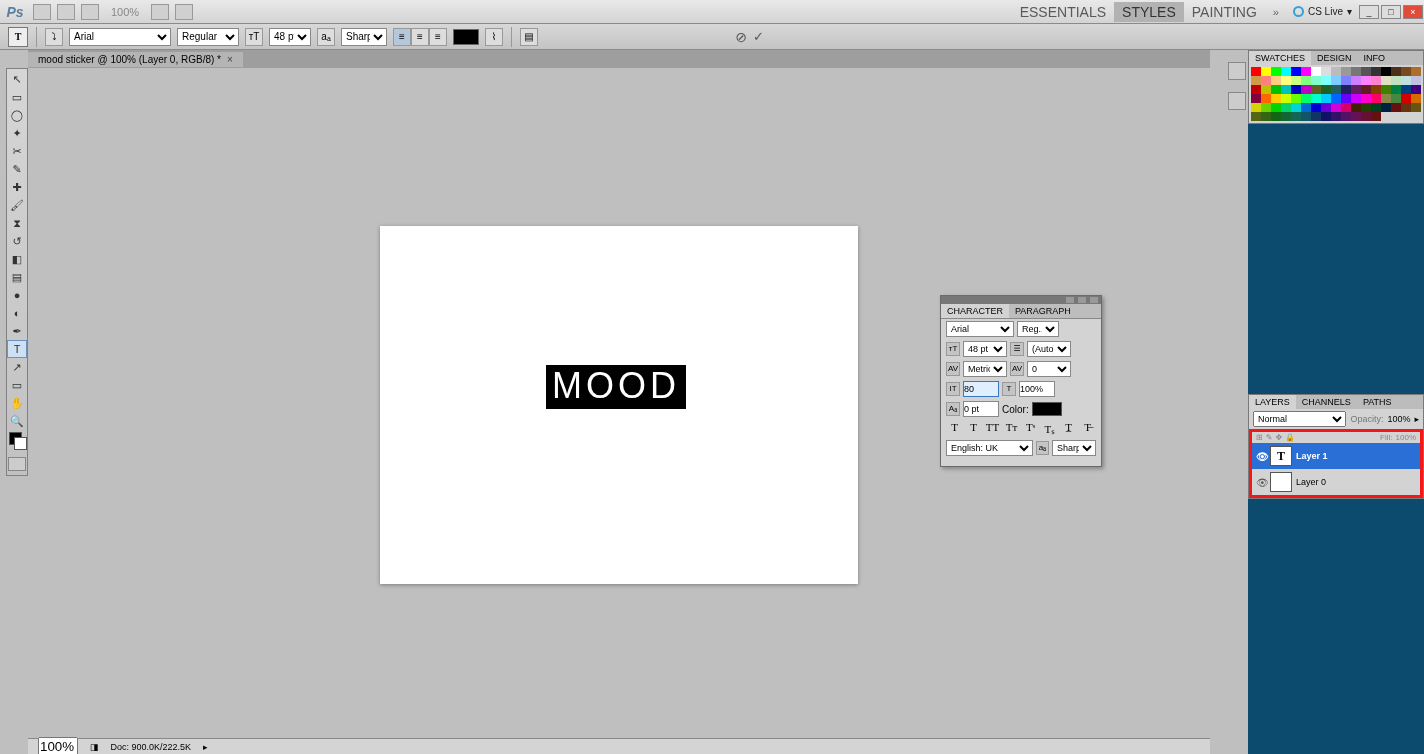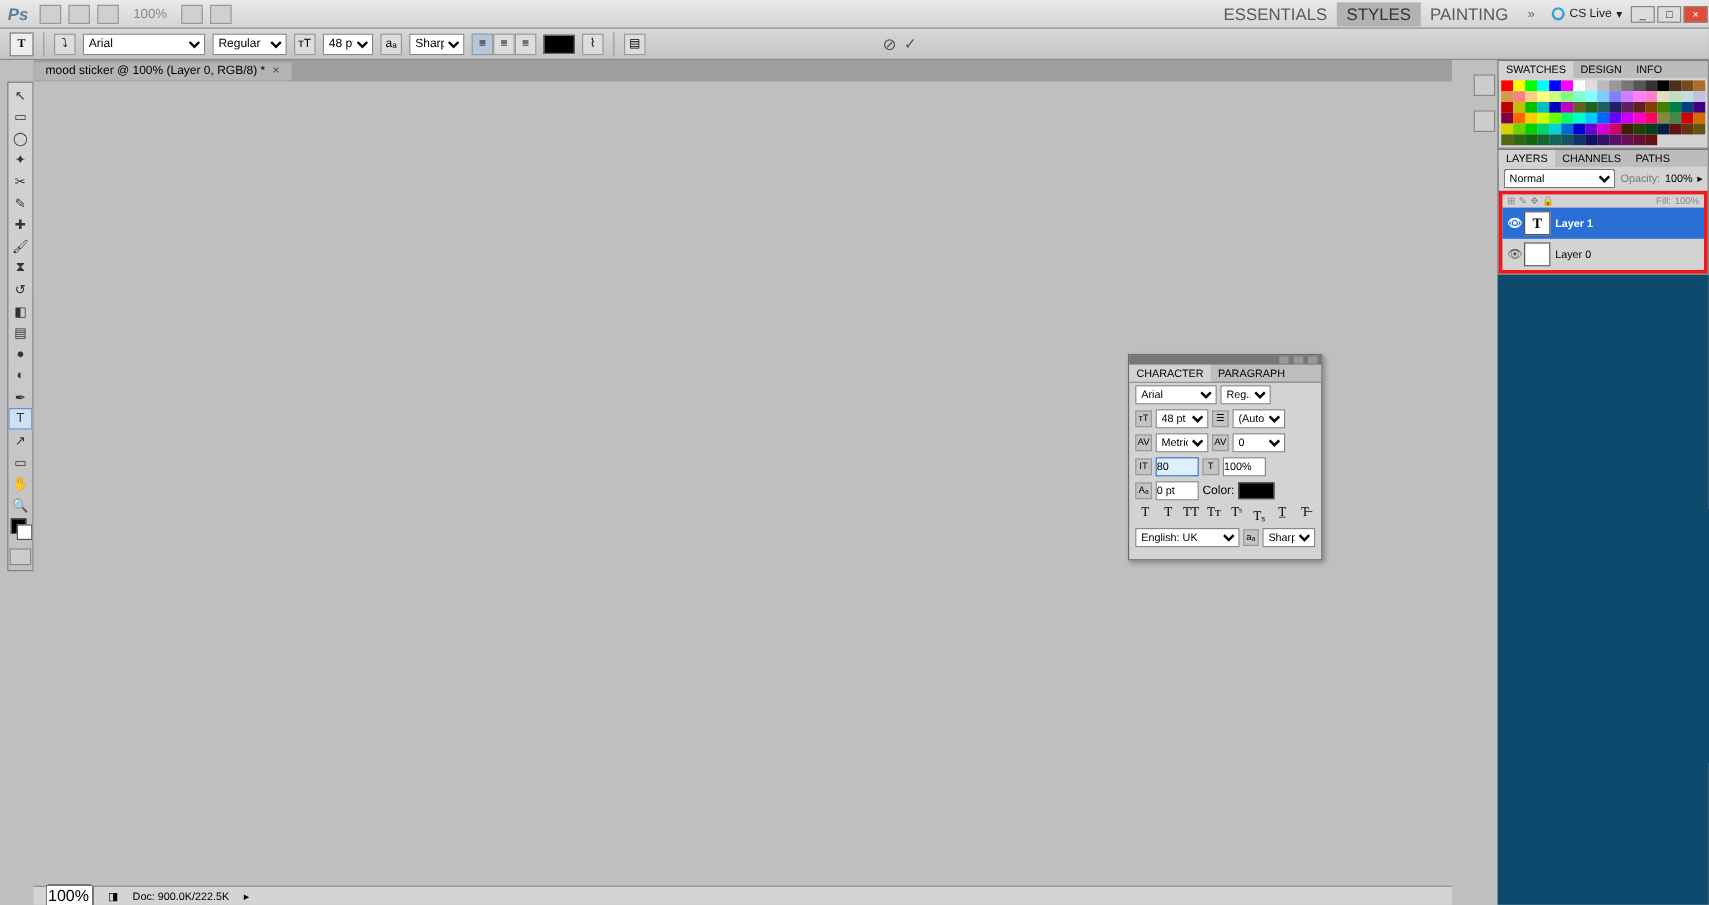--- a/index.html
+++ b/index.html
@@ -90,21 +90,21 @@
 
 
 #swpanel { border:1px solid #7a7a7a; background:#d3d3d3; }
 #swpanel .tabs,#laypanel .tabs { display:flex; background:#bcbcbc; font-size:9px; }
 #swpanel .tabs .t,#laypanel .tabs .t { padding:2px 6px; }
 #swpanel .tabs .t.active,#laypanel .tabs .t.active { background:#d3d3d3; }
 #swgrid { display:flex; flex-wrap:wrap; padding:2px; }
 #swgrid span { width:10px;height:9px; }
 
 
-#laypanel { border:1px solid #7a7a7a; background:#d3d3d3; }
+#laypanel { border:1px solid #7a7a7a; background:#d3d3d3; margin-top:270px; }
 #laypanel .ctrl { display:flex; align-items:center; gap:4px; padding:2px 4px; font-size:9px; }
 #laypanel .ctrl select { flex:1; font-size:9px; height:16px; }
 #laypanel .ctrl .op { color:#777; }
 #laypanel .hl { border:3px solid #f01818; margin:0 0 0 0; }
 #laypanel .lockrow { display:flex; gap:3px; padding:1px 4px; font-size:8px; color:#888; }
 #laypanel .lyr { display:flex; align-items:center; height:26px; font-size:9px; gap:4px; padding:0 4px; }
 #laypanel .lyr.sel { background:#2a6fd6; color:#fff; font-weight:bold; }
 #laypanel .lyr .eye { width:10px; font-size:10px; color:#555; }
 #laypanel .lyr.sel .eye { color:#fff; }
 #laypanel .lyr .thumb { width:22px;height:20px;background:#fff;border:1px solid #555; text-align:center; font-family:Georgia; font-size:12px; color:#000; line-height:18px; }
@@ -198,20 +198,23 @@
     <div class="tool">✋</div>
     <div class="tool">🔍</div>
     <div class="fgbg">
       <div class="fg"></div>
       <div class="bg"></div>
     </div>
     <div class="qm"></div>
   </div>
 
 <div id="workarea">
+  <div id="canvas">
+    <div id="textobj">MOOD</div>
+  </div>
 
   <div id="charpanel">
     <div class="titlebar">
         <span></span>
         <span></span>
         <span></span>
       </div>
     <div class="tabs">
       <div class="t active">CHARACTER</div>
       <div class="t">PARAGRAPH</div>

